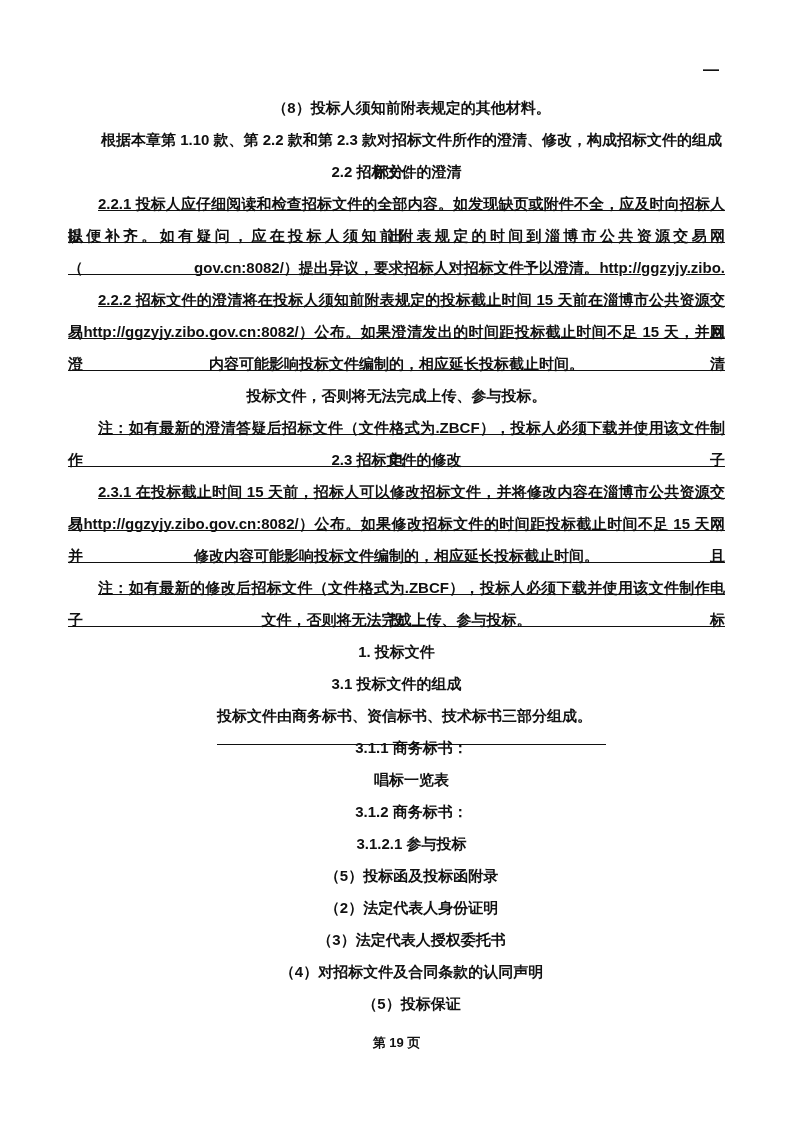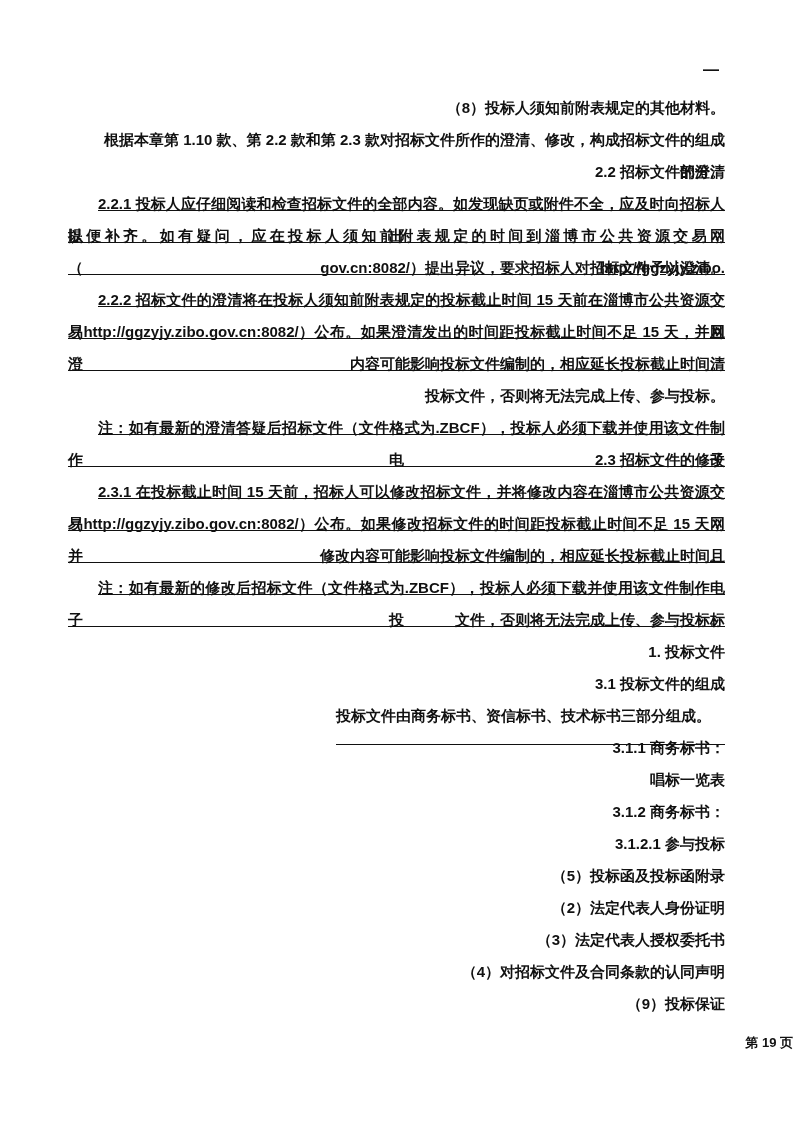--- a/index.html
+++ b/index.html
@@ -33,40 +33,40 @@
     top: 92px;
   }
   .ln {
     font-size: 15px;
     font-weight: 700;
     line-height: 32px;
     height: 32px;
     white-space: normal;
     overflow: visible;
     color: #111111;
-    text-align: right;
+    text-align: center;
   }
   .indent { text-indent: 2em; }
   .stretch {
     text-align: justify;
     text-align-last: justify;
     text-justify: inter-character;
     text-decoration: underline;
   }
   .underline-span {
     border-bottom: 1.5px solid #111111;
     padding-right: 14px;
     padding-bottom: 20px;
   }
   .footer {
     position: absolute;
     top: 1034px;
     left: 0;
     width: 100%;
-    text-align: right;
+    text-align: center;
     font-size: 13px;
     font-weight: 700;
     color: #111111;
   }
 </style>
 </head>
 <body>
 
 <div class="page">
 
@@ -94,18 +94,18 @@
     <div class="ln">3.1 投标文件的组成</div>
     <div class="ln indent"><span class="underline-span">投标文件由商务标书、资信标书、技术标书三部分组成。</span></div>
     <div class="ln indent">3.1.1 商务标书：</div>
     <div class="ln indent">唱标一览表</div>
     <div class="ln indent">3.1.2 商务标书：</div>
     <div class="ln indent">3.1.2.1 参与投标</div>
     <div class="ln indent">（5）投标函及投标函附录</div>
     <div class="ln indent">（2）法定代表人身份证明</div>
     <div class="ln indent">（3）法定代表人授权委托书</div>
     <div class="ln indent">（4）对招标文件及合同条款的认同声明</div>
-    <div class="ln indent">（9）投标保证</div>
+    <div class="ln indent">（5）投标保证</div>
   </main>
 
   <div class="footer">第 19 页</div>
 
 </div>
 
 </body></html>

